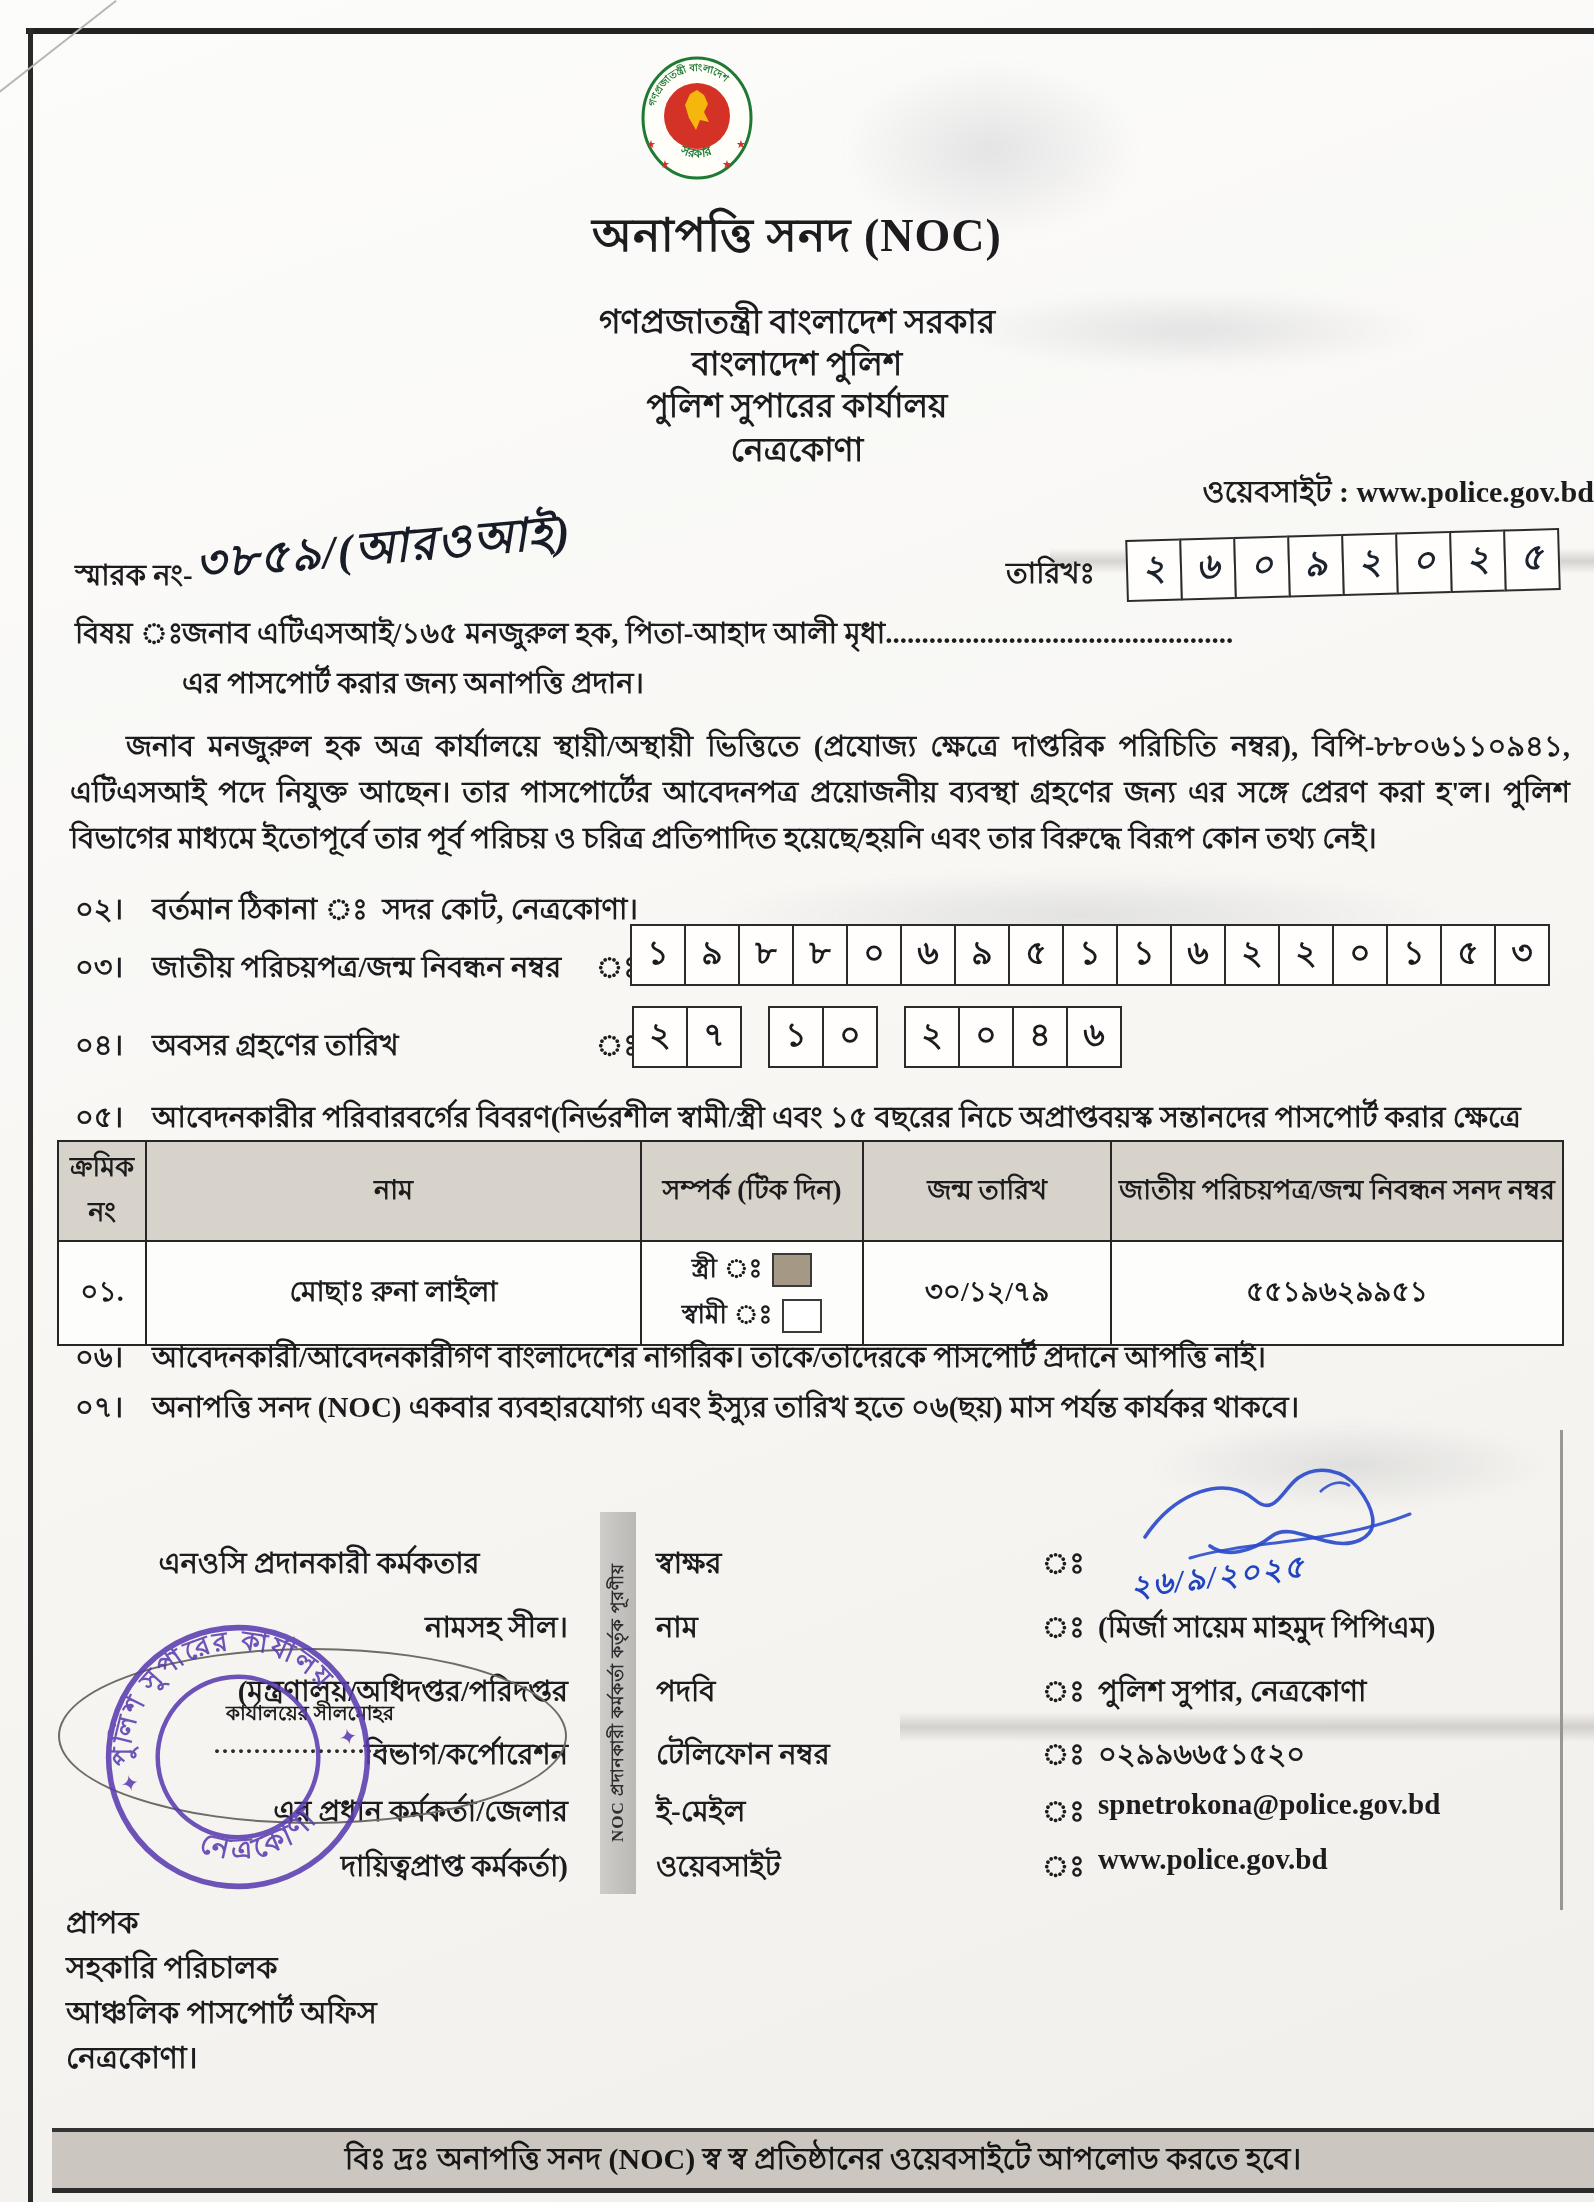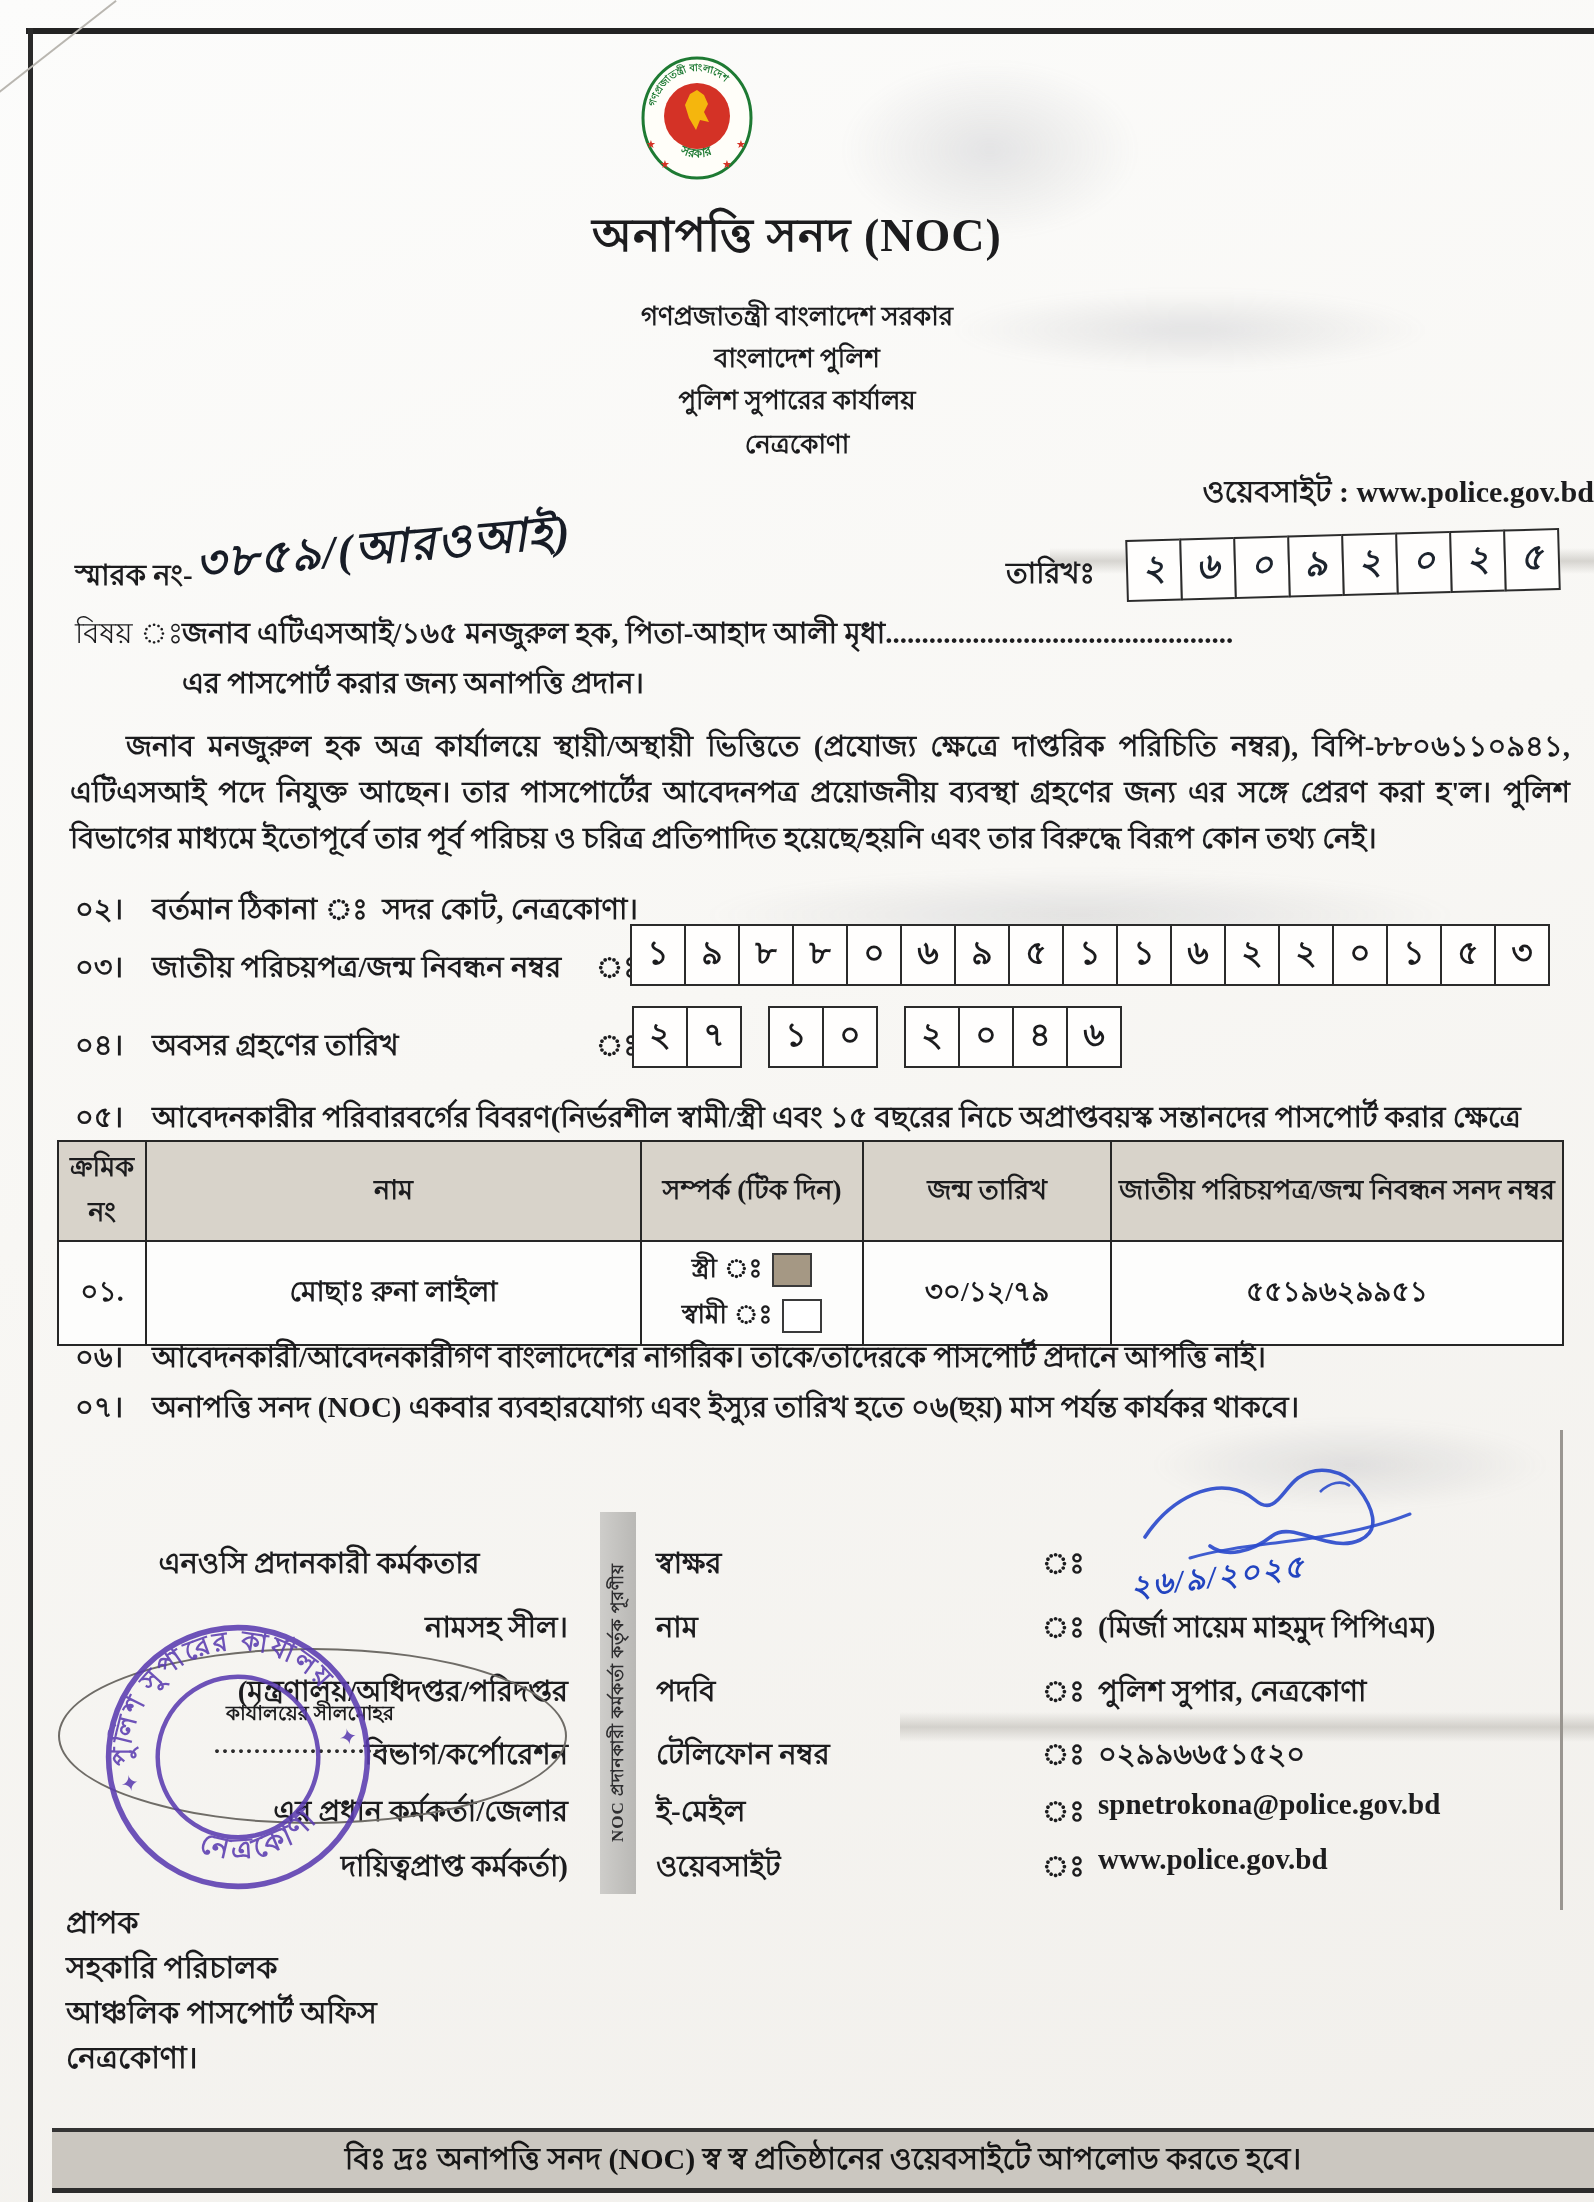--- a/index.html
+++ b/index.html
@@ -12,36 +12,36 @@
   .abs{position:absolute;}
   
   .frame-top{left:26px;top:28px;width:1568px;height:6px;background:#232323;}
   .frame-left{left:28px;top:28px;width:5px;height:2174px;background:#2a2a2a;}
   .frame-right-seg{left:1560px;top:1430px;width:3px;height:480px;background:#9a9691;}
   .fold-line{left:-18px;top:46px;width:150px;height:2px;background:#b9b6b0;transform:rotate(-38deg);}
   .crease{background:linear-gradient(180deg,rgba(170,166,158,0) 0%,rgba(150,146,138,.35) 50%,rgba(170,166,158,0) 100%);}
   .smudge{background:radial-gradient(ellipse at center,rgba(115,118,130,.16),rgba(115,118,130,0) 70%);filter:blur(4px);}
   
   .title{left:0;top:200px;width:1594px;text-align:center;font-size:46px;font-weight:700;letter-spacing:1px;}
-  .orgline{left:0;width:1594px;text-align:center;font-size:26px;font-weight:700;}
+  .orgline{left:0;width:1594px;text-align:center;font-size:33px;font-weight:700;}
   .weblink{left:0;top:468px;width:1594px;text-align:right;font-size:30px;font-weight:700;}
   
   .memo-label{left:75px;top:552px;font-size:29px;font-weight:700;}
   .memo-hand{left:195px;top:512px;font-size:46px;font-weight:600;color:#171c26;transform:rotate(-5deg);letter-spacing:2px;font-style:italic;}
   .date-label{left:1006px;top:550px;font-size:29px;font-weight:700;}
   .cells{display:flex;}
   .cell{
     width:52px;height:58px;margin-left:-2px;border:2px solid #2b2b2b;background:#fffefd;
     display:flex;align-items:center;justify-content:center;font-size:33px;font-weight:700;
   }
   .cell:first-child{margin-left:0;}
   .hand-digit{font-style:italic;color:#1d242e;font-size:36px;transform:rotate(-4deg);font-weight:600;}
   .date-cells{left:1126px;top:534px;transform:rotate(-1.6deg);}
   
-  .subj-label{left:75px;top:610px;font-size:29px;font-weight:400;}
+  .subj-label{left:75px;top:610px;font-size:29px;font-weight:700;}
   .subj-line1{left:182px;top:610px;width:1340px;font-size:29px;font-weight:700;}
   .subj-line2{left:182px;top:660px;font-size:29px;font-weight:700;}
   .body-par{left:70px;top:724px;width:1500px;font-size:29px;font-weight:700;line-height:1.58;text-align:justify;text-indent:56px;}
   .itemno{font-size:29px;font-weight:700;}
   .itemtext{font-size:29px;font-weight:700;}
   .colon{font-size:29px;font-weight:700;}
   .nid-cells{left:630px;top:924px;}
   .ret-cells{left:632px;top:1006px;display:flex;gap:26px;}
   
   table.fam{border-collapse:collapse;table-layout:fixed;}

